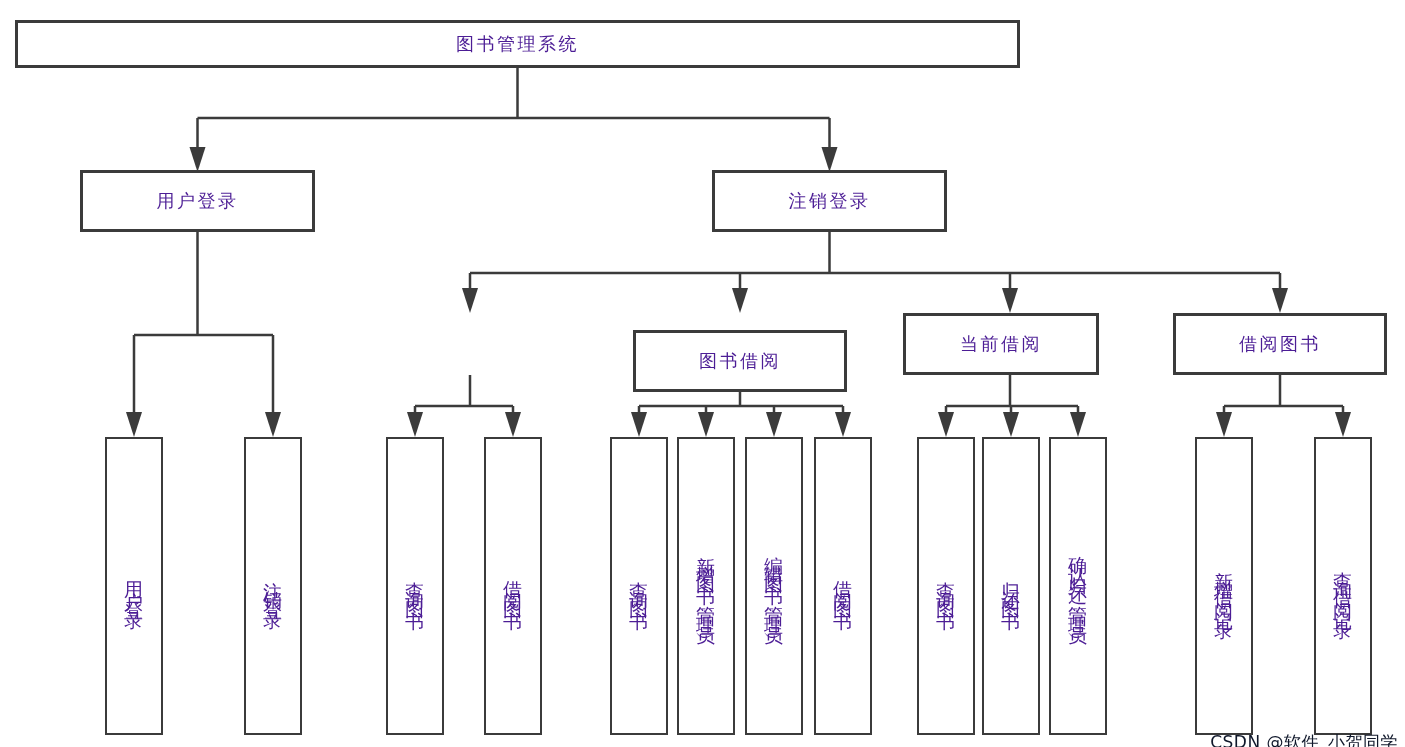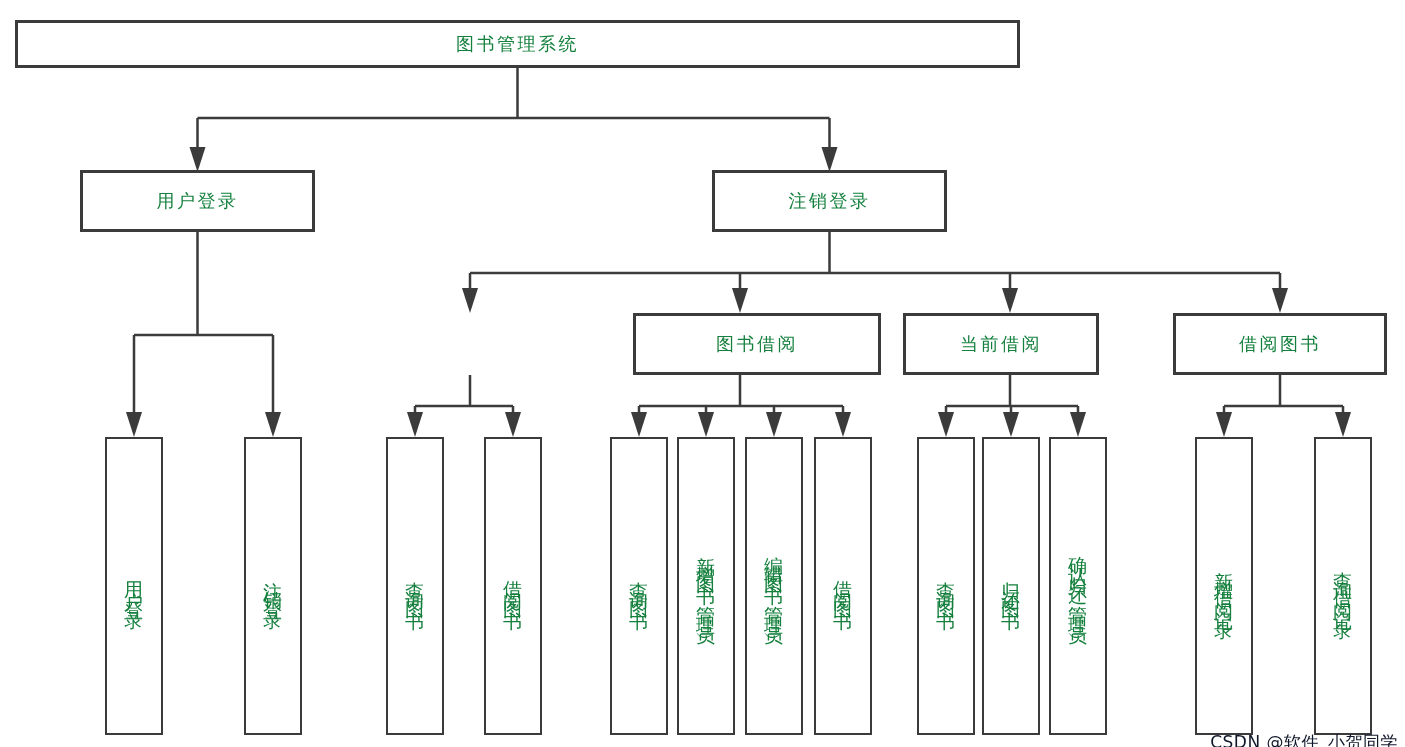--- a/index.html
+++ b/index.html
@@ -14,21 +14,21 @@
   #connectors {
     position: absolute;
     left: 0; top: 0;
     width: 1405px; height: 747px;
   }
   .box {
     position: absolute;
     box-sizing: border-box;
     background: #ffffff;
     border: 3px solid #3b3b3b;
-    color: #15803d;
+    color: #4c1d95;
     display: flex;
     align-items: center;
     justify-content: center;
     text-align: center;
   }
   .hbox {
     font-size: 18px;
     letter-spacing: 2.5px;
     line-height: 1;
   }
@@ -85,21 +85,21 @@
       <polygon points="1216,412 1232,412 1224,437"></polygon>
       <polygon points="1335,412 1351,412 1343,437"></polygon>
     </g>
   </svg>
 
   <div class="box hbox" style="left:15px;top:20px;width:1005px;height:48px">图书管理系统</div>
 
   <div class="box hbox" style="left:80px;top:170px;width:235px;height:62px">用户登录</div>
   <div class="box hbox" style="left:712px;top:170px;width:235px;height:62px">注销登录</div>
 
-  <div class="box hbox" style="left:633px;top:313px;width:248px;height:62px">图书借阅</div>
+  <div class="box hbox" style="left:633px;top:330px;width:214px;height:62px">图书借阅</div>
   <div class="box hbox" style="left:903px;top:313px;width:196px;height:62px">当前借阅</div>
   <div class="box hbox" style="left:1173px;top:313px;width:214px;height:62px">借阅图书</div>
 
   <div class="box vbox" style="left:105px;top:437px;width:58px;height:298px">用户登录</div>
   <div class="box vbox" style="left:244px;top:437px;width:58px;height:298px">注销登录</div>
 
   <div class="box vbox" style="left:386px;top:437px;width:58px;height:298px">查询图书</div>
   <div class="box vbox" style="left:484px;top:437px;width:58px;height:298px">借阅图书</div>
 
   <div class="box vbox" style="left:610px;top:437px;width:58px;height:298px">查询图书</div>

